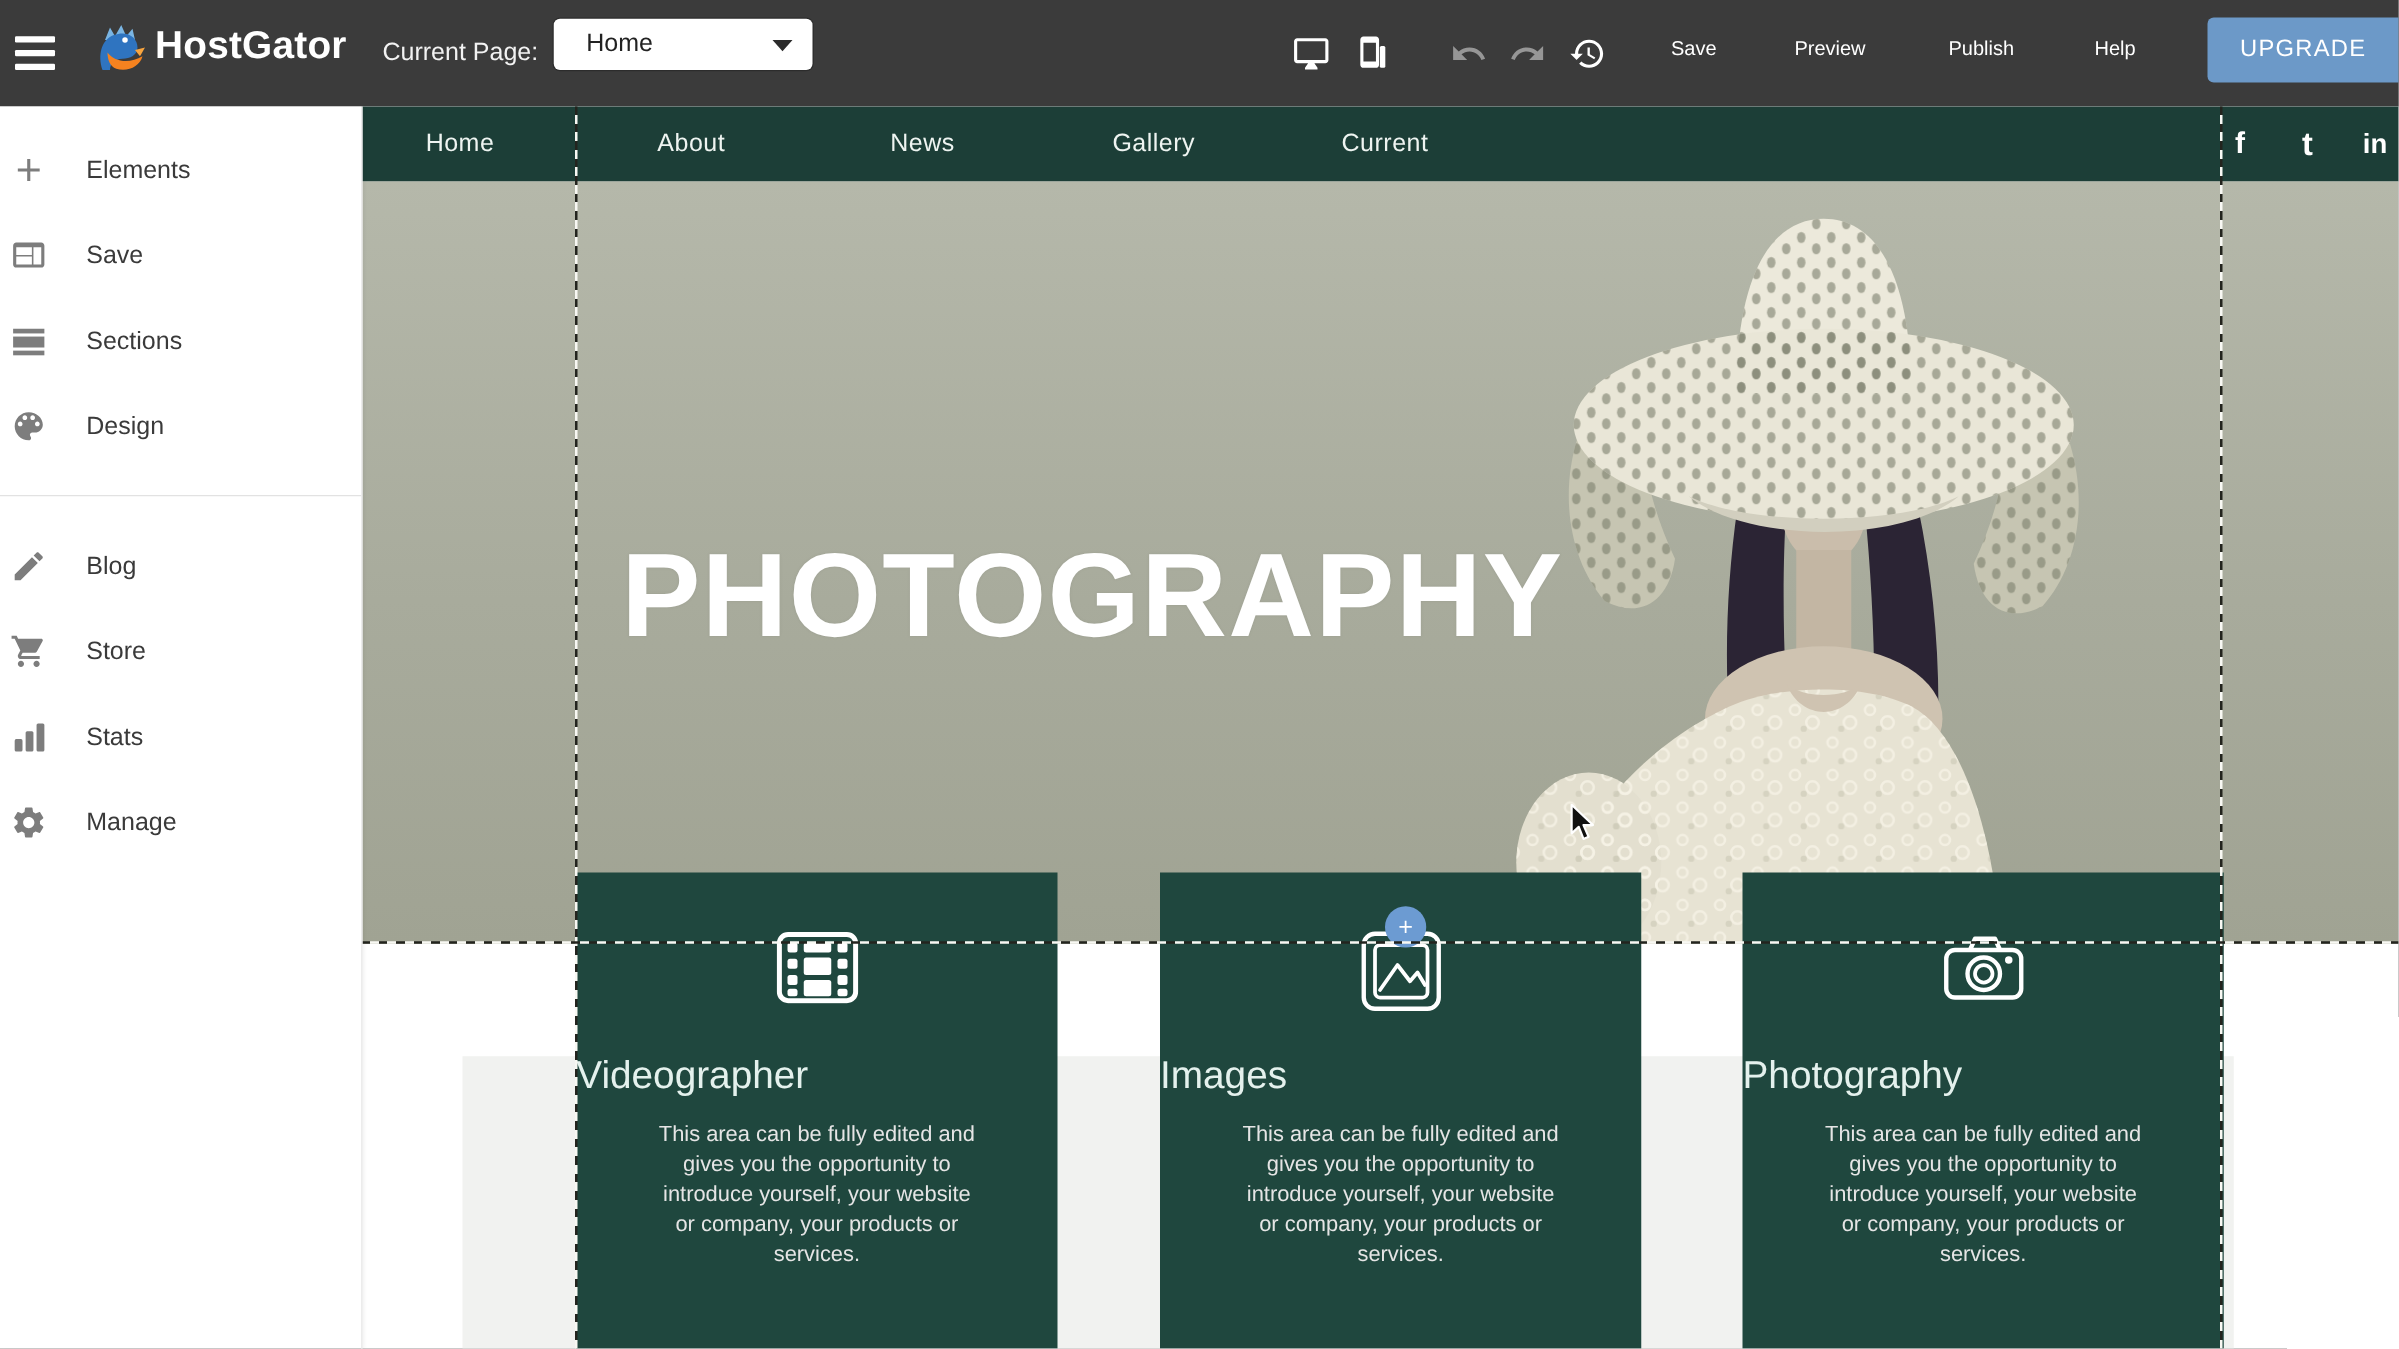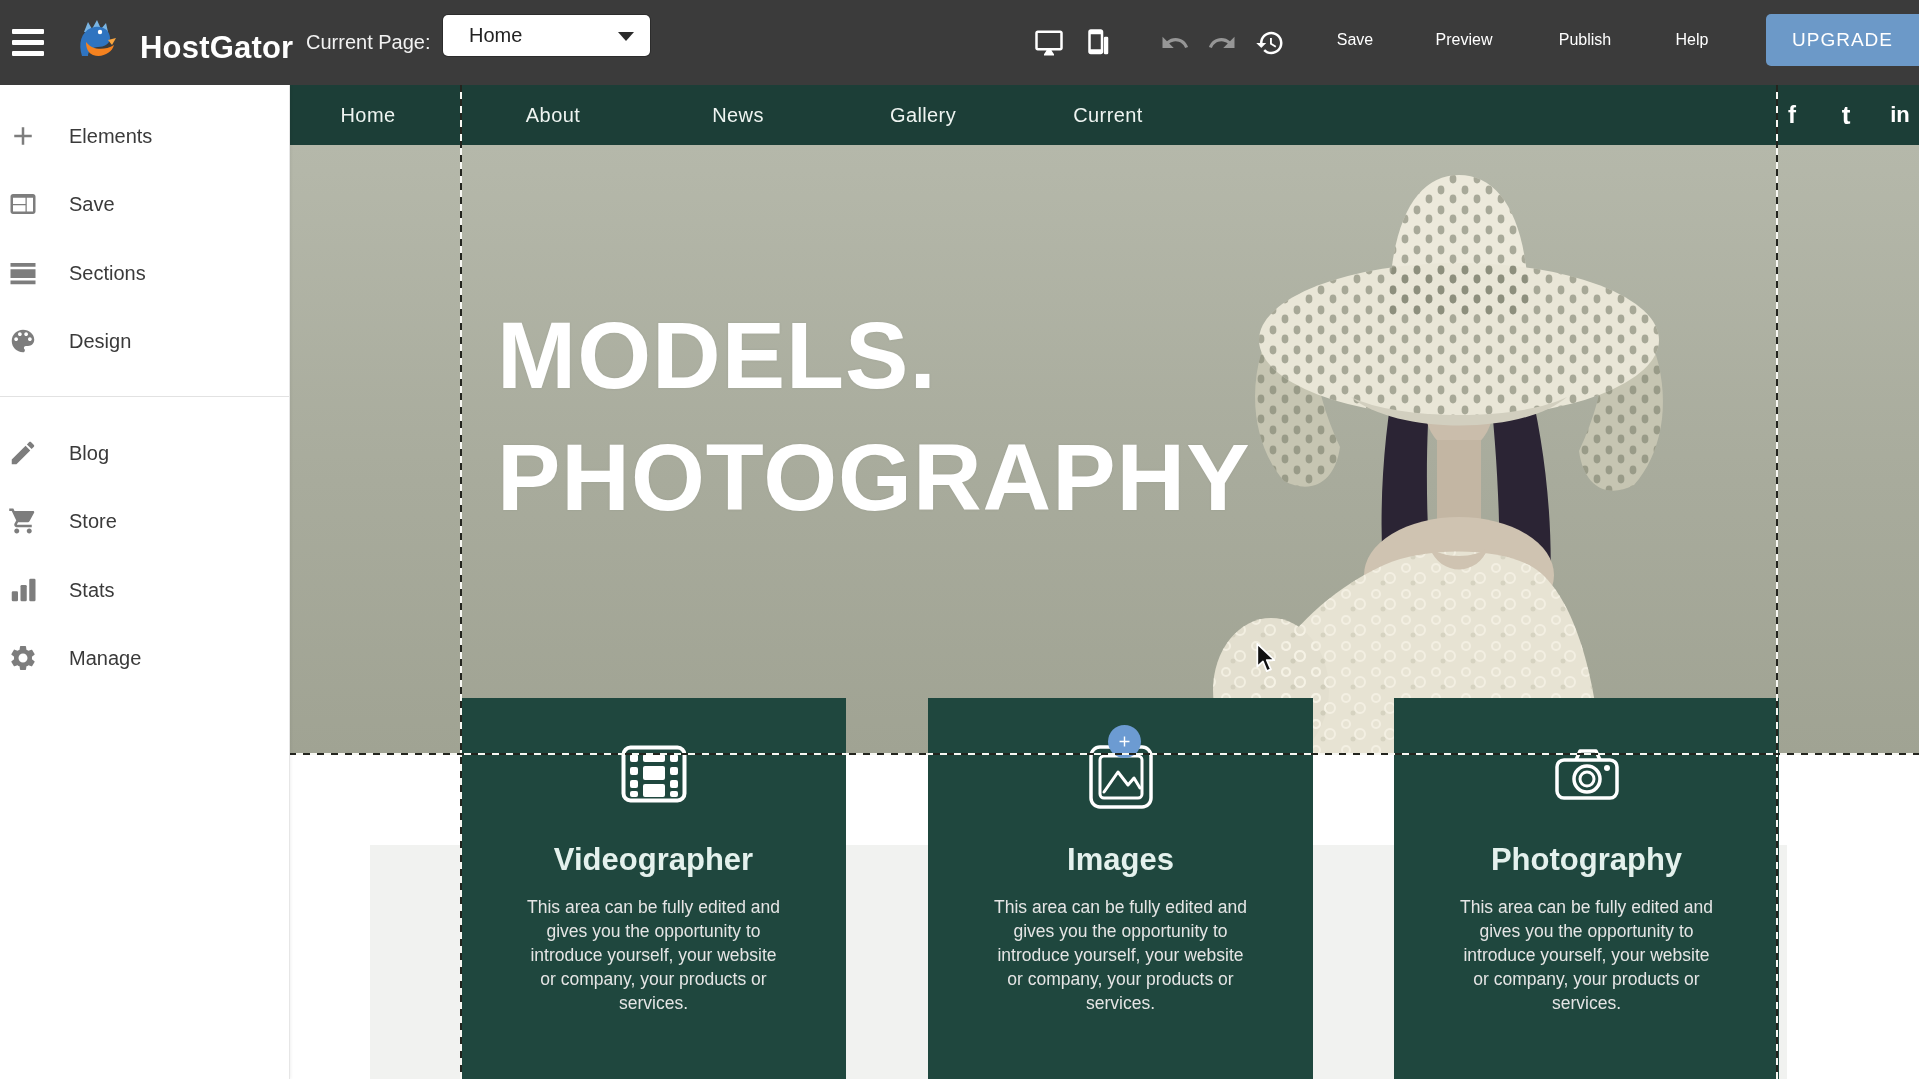--- a/index.html
+++ b/index.html
@@ -3,21 +3,21 @@
 <meta charset="utf-8">
 <style>
   html,body{margin:0;padding:0;background:#222;}
   .stage{position:relative;width:1919px;height:1079px;overflow:hidden;
          font-family:"Liberation Sans","DejaVu Sans",sans-serif;background:#fff;}
 
   
   .topbar{position:absolute;left:0;top:0;width:1919px;height:85px;background:#3b3b3b;z-index:60;}
   .hamburger{position:absolute;left:12px;top:29px;width:34px;height:28px;cursor:pointer;}
   .hamburger span{display:block;width:32px;height:5px;background:#fff;border-radius:1px;margin-bottom:6px;}
-  .logo{position:absolute;left:74px;top:18px;display:flex;align-items:flex-end;gap:20px;}
+  .logo{position:absolute;left:74px;top:18px;display:flex;align-items:flex-start;gap:4px;}
   .logo-text{color:#fff;font-size:31px;font-weight:bold;letter-spacing:.2px;}
   .cp-label{position:absolute;left:306px;top:31px;color:#f2f2f2;font-size:20px;}
   .page-dd{position:absolute;left:443px;top:15px;width:207px;height:41px;background:#fff;border-radius:5px;
            display:flex;align-items:center;cursor:pointer;box-shadow:0 0 0 1px rgba(0,0,0,.25);}
   .page-dd .val{margin-left:26px;font-size:20px;color:#222;}
   .dd-caret{position:absolute;right:16px;top:17px;width:0;height:0;border-left:8px solid transparent;
             border-right:8px solid transparent;border-top:9px solid #2b2b2b;}
   .tb-icon{position:absolute;top:28px;width:30px;height:30px;}
   .tb-icon svg{width:30px;height:30px;fill:#fff;}
   .tb-icon.dim svg{fill:#969696;}
@@ -45,21 +45,21 @@
   .hero{position:absolute;left:0;top:60px;width:1630px;height:610px;overflow:hidden;z-index:1;
         background:linear-gradient(180deg,#b5b8aa 0%,#a8ab9c 55%,#a0a393 100%);}
   .hero-title{position:absolute;left:208px;color:#fff;font-size:95px;font-weight:600;letter-spacing:1px;
               line-height:1;cursor:text;text-shadow:0 0 2px rgba(120,122,110,.25);}
   .model{position:absolute;left:810px;top:0;width:820px;height:610px;}
 
   .band{position:absolute;left:81px;top:760px;width:1417px;height:234px;background:#f1f2f0;z-index:4;}
 
   .card{position:absolute;top:613px;width:385px;height:381px;background:#1f473e;z-index:20;cursor:pointer;}
   .card .ic-wrap{position:absolute;left:0;top:40px;width:385px;height:72px;display:flex;justify-content:center;align-items:center;}
-  .card .ttl{position:absolute;left:0;top:144px;width:385px;text-align:center;color:#e4f1ed;font-size:31px;font-weight:700;}
+  .card .ttl{position:absolute;left:0;top:144px;width:385px;color:#e4f1ed;font-size:31px;font-weight:400;}
   .card .body{position:absolute;left:60px;top:198px;width:265px;text-align:center;color:#e5e5e5;font-size:17.5px;line-height:1.37;}
   .badge{position:absolute;top:-13px;left:calc(50% - 13px);width:33px;height:33px;border-radius:50%;background:#6c9bd2;
          display:flex;align-items:center;justify-content:center;}
   .badge svg{width:17px;height:17px;fill:#fff;}
 
   .ants-v{position:absolute;top:0;width:2px;height:994px;z-index:30;
           background:repeating-linear-gradient(180deg,#23241e 0 7px,#f8f8f3 7px 14px);}
   .ants-h{position:absolute;left:0;top:668px;width:1630px;height:2px;z-index:30;
           background:repeating-linear-gradient(90deg,#23241e 0 7px,#f8f8f3 7px 14px);}
 
@@ -252,21 +252,20 @@
         <path d="M557 210 C572 260 562 310 535 340 C508 354 485 342 480 306 C495 274 505 240 505 210 Z" fill="#c6c5b2"></path>
         <path d="M163 205 C148 255 158 305 185 336 C212 350 236 338 241 302 C226 270 216 236 216 206 Z" fill="url(#hatdots)"></path>
         <path d="M557 210 C572 260 562 310 535 340 C508 354 485 342 480 306 C495 274 505 240 505 210 Z" fill="url(#hatdots)"></path>
 
         <path d="M290 170 C290 75 318 30 360 30 C402 30 430 75 430 170 Z" fill="#ece9db"></path>
         <ellipse cx="360" cy="195" rx="200" ry="77" fill="#e9e6d7"></ellipse>
         <path d="M290 170 C290 75 318 30 360 30 C402 30 430 75 430 170 Z" fill="url(#hatdots)"></path>
         <ellipse cx="360" cy="195" rx="200" ry="77" fill="url(#hatdots)"></ellipse>
         <path d="M252 252 C300 276 420 276 468 252 C424 290 298 290 252 252 Z" fill="#d2cfbf"></path>
       </svg>
-      <div class="hero-title" style="top:163px">MODELS.</div>
       <div class="hero-title" style="top:285px">PHOTOGRAPHY</div>
     </section>
 
     <div class="band"></div>
 
     <div class="card" style="left:172px">
       <div class="ic-wrap">
         <svg width="66" height="58" viewBox="0 0 66 58">
           <rect x="2.5" y="2.5" width="61" height="53" rx="7" fill="none" stroke="#fff" stroke-width="4"></rect>
           <rect x="9" y="9" width="8" height="8" rx="2" fill="#fff"></rect>

